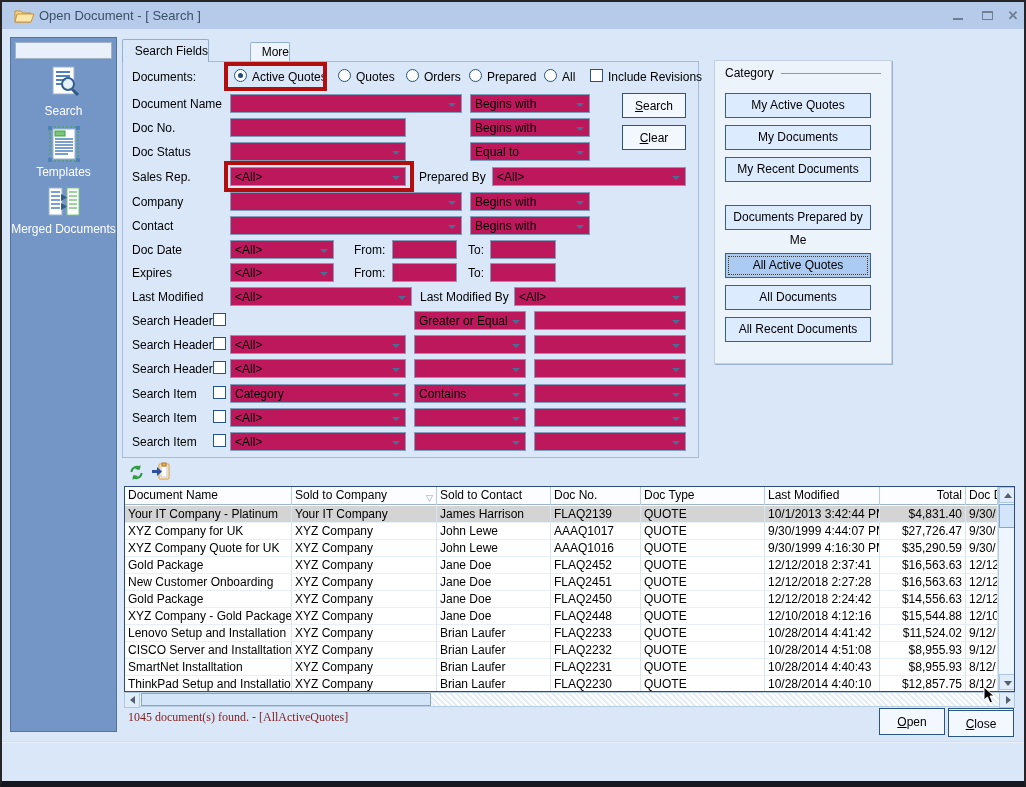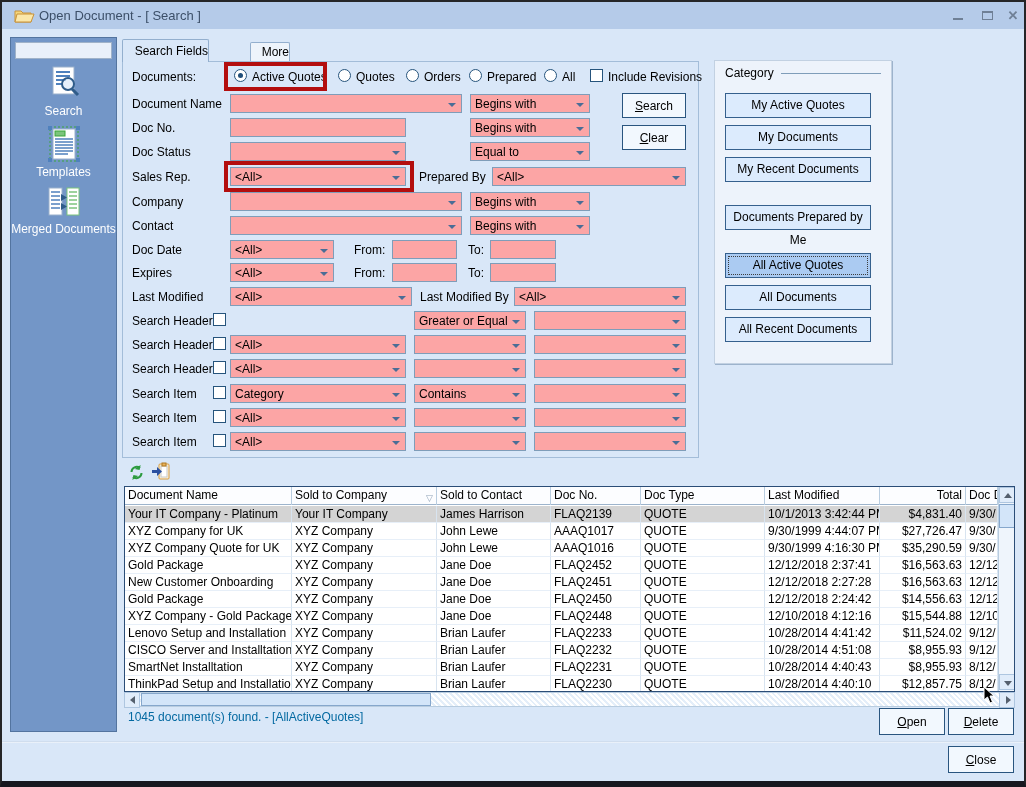--- a/index.html
+++ b/index.html
@@ -20,21 +20,21 @@
   .sidebar-top { position:absolute; left:4px; top:4px; width:97px; height:17px; background:#e9f0fa; border:1px solid #9fb2c9; }
   .side-item { position:absolute; left:0; width:105px; text-align:center; color:#fff; font-size:12px; cursor:pointer; }
   .side-item svg { display:block; margin:0 auto 3px auto; }
   
   .tab { position:absolute; font-size:12px; text-align:right; border:1px solid #93afce; border-bottom:none; border-radius:2px 2px 0 0; }
   .tab.active { left:120px; top:37px; width:87px; height:23px; line-height:22px; background:#d9e7f8; z-index:2; }
   .tab.idle { left:208px; top:40px; width:40px; height:20px; line-height:19px; background:#eef4fb;margin-left:40px; }
   .tabpage { position:absolute; left:120px; top:59px; width:577px; height:397px; background:#d9e7f8; border:1px solid #a3bdd9; }
   
   .lbl { position:absolute; font-size:12px; color:#000; white-space:nowrap; }
-  .combo, .tinput { position:absolute; height:19px; background:#fca5a5; border:1px solid #7f9db9; font-size:12px; }
+  .combo, .tinput { position:absolute; height:19px; background:#be185d; border:1px solid #7f9db9; font-size:12px; }
   .combo .val { position:absolute; left:4px; top:2px; font-size:12px; white-space:nowrap; }
   .combo .arr { position:absolute; right:5px; top:8px; width:0; height:0;
                 border-left:4px solid transparent; border-right:4px solid transparent; border-top:4px solid #4a6d96; }
   .radio { position:absolute; width:13px; height:13px; border:1px solid #26547c; border-radius:50%; background:#fff; }
   .radio.on::after { content:""; position:absolute; left:3px; top:3px; width:5px; height:5px; border-radius:50%; background:#1f4e79; }
   .chk { position:absolute; width:13px; height:13px; border:1px solid #26547c; background:#fff; }
   .btn { position:absolute; background:#f2f8fe; border:1px solid #29557f; font-size:12px; color:#000;
          text-align:center; cursor:pointer; font-family:"Liberation Sans", sans-serif; }
   .btn span { pointer-events:none; }
   .u { text-decoration:underline; }
@@ -70,21 +70,21 @@
   .sbtn.lt::after, .sbtn.rt::after { left:auto; top:3px; border-left:none; border-right:none;
        border-top:4px solid transparent; border-bottom:4px solid transparent; }
   .sbtn.lt::after { left:5px; border-right:5px solid #55606e; }
   .sbtn.rt::after { left:6px; border-left:5px solid #55606e; }
   .vthumb { position:absolute; left:0; top:17px; width:16px; height:24px; background:#d3e5f9; border:1px solid #86a7cc; }
   .hscroll { position:absolute; left:122px; top:690px; width:891px; height:15px;
              background:repeating-linear-gradient(45deg,#ffffff 0 2px,#e4eef9 2px 4px); border:1px solid #b9cde0; }
   .hthumb { position:absolute; left:16px; top:0; width:290px; height:13px; background:#d3e5f9; border:1px solid #86a7cc; }
   .hscroll .sbtn { top:-1px; }
   
-  .status { position:absolute; left:126px; top:708px; font-size:12px; color:#0369a1; }
+  .status { position:absolute; left:126px; top:708px; font-size:12px; color:#7f1d1d;font-family:Liberation Serif, serif; }
   .divider { position:absolute; left:0; top:739px; width:1022px; height:2px;
              background:linear-gradient(#c3d4e8,#f6faff); }
   .cursor { position:absolute; left:981px; top:684px; z-index:9; }
 </style>
 </head>
 <body>
 
 <div class="window">
 
   <div class="titlebar">
@@ -521,18 +521,18 @@
   <div class="hscroll">
     <div class="sbtn lt" style="left:-1px"></div>
     <div class="hthumb"></div>
     <div class="sbtn rt" style="left:874px"></div>
   </div>
 
   <span class="status">1045 document(s) found. - [AllActiveQuotes]</span>
   <button class="btn" style="left:877px; top:706px; width:66px; height:27px"><span class="u">O</span><span>pen</span></button>
   <button class="btn" style="left:946px; top:706px; width:66px; height:27px"><span class="u">D</span><span>elete</span></button>
   <div class="divider"></div>
-  <button class="btn" style="left:946px; top:744px; width:66px; height:27px"><span class="u">C</span><span>lose</span></button>
+  <button class="btn" style="left:946px; top:708px; width:66px; height:27px"><span class="u">C</span><span>lose</span></button>
 
   <svg class="cursor" width="12" height="18" viewBox="0 0 12 18">
     <path d="M1 1 L1 14 L4.5 11 L7 17 L9.5 16 L7 10 L11 10 Z" fill="#000" stroke="#fff" stroke-width="1"></path>
   </svg>
 </div>
 
 </body></html>

